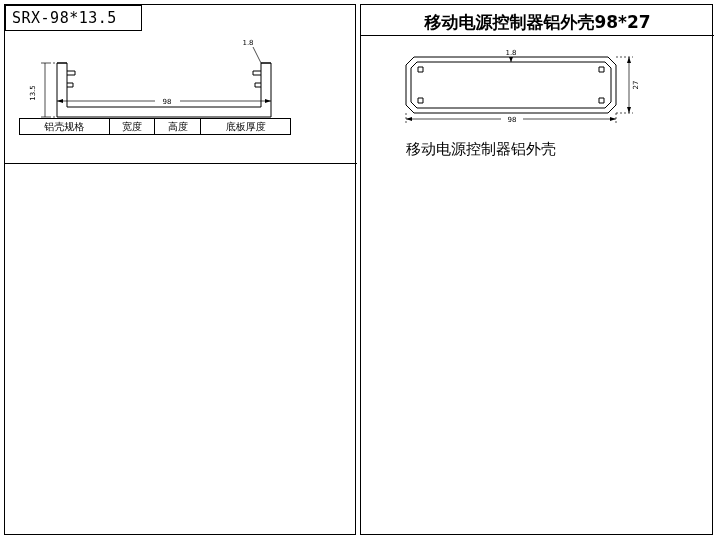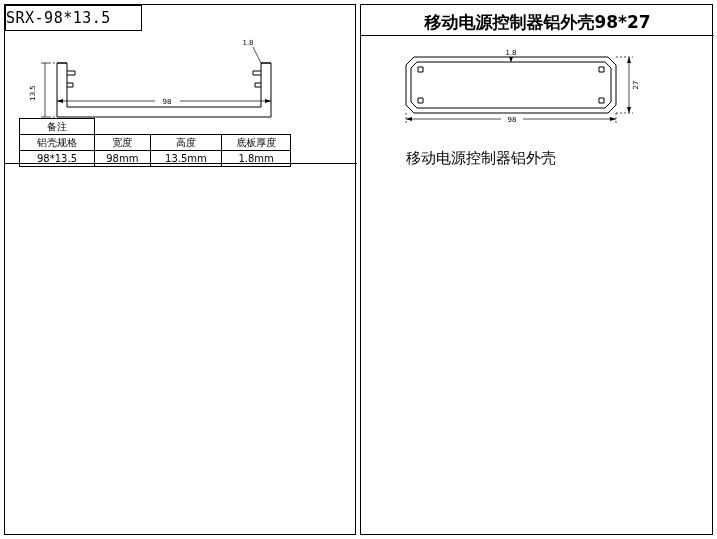--- a/index.html
+++ b/index.html
@@ -37,21 +37,21 @@
   #left-title-box {
     position: absolute;
     left: 0px;
     top: 0px;
     width: 137px;
     height: 26px;
     border: 1px solid #000;
     box-sizing: border-box;
     display: flex;
     align-items: center;
-    padding-left: 0;
+    padding-left: 6px;
     font-size: 15px;
     font-family: "DejaVu Sans Mono", monospace;
     letter-spacing: 0.5px;
   }
   
   #left-drawing {
     position: absolute;
     left: 0;
     top: 28px;
     width: 352px;
@@ -117,21 +117,21 @@
   #right-drawing {
     position: absolute;
     left: 0;
     top: 34px;
     width: 353px;
     height: 90px;
   }
   #right-text {
     position: absolute;
     left: 45px;
-    top: 141px;
+    top: 132px;
     width: 300px;
     font-size: 15px;
     line-height: 25px;
     font-family: "DejaVu Sans", sans-serif;
   }
   #right-text .ind1 { padding-left: 0px; }
   #right-text .ind2 { padding-left: 60px; }
   svg { display: block; }
   .dimtxt {
     font-family: "DejaVu Sans", sans-serif;
@@ -194,37 +194,25 @@
           <line x1="175" y1="68" x2="266" y2="68"></line>
           <path d="M 52 68 l 6 -2 l 0 4 z" fill="#000" stroke="none"></path>
           <path d="M 266 68 l -6 -2 l 0 4 z" fill="#000" stroke="none"></path>
         </g>
         <text class="dimtxt" x="162" y="71" text-anchor="middle">98</text>
       </svg>
     </div>
 
     <table id="left-table">
       <tbody>
-          <tr>
-        <td class="remark-head">备注</td>
-        <td class="tbl-blank"></td>
-        <td class="tbl-blank"></td>
-        <td class="tbl-blank"></td>
-      </tr>
       <tr>
         <td>铝壳规格</td>
         <td>宽度</td>
         <td>高度</td>
         <td>底板厚度</td>
-      </tr>
-      <tr>
-        <td>98*13.5</td>
-        <td>98mm</td>
-        <td>13.5mm</td>
-        <td>1.8mm</td>
       </tr>
     </tbody>
       </table>
 
     <div id="left-underline"></div>
   </div>
 
   <div class="panel" id="right-panel">
 
     <div id="right-title">移动电源控制器铝外壳98*27</div>

